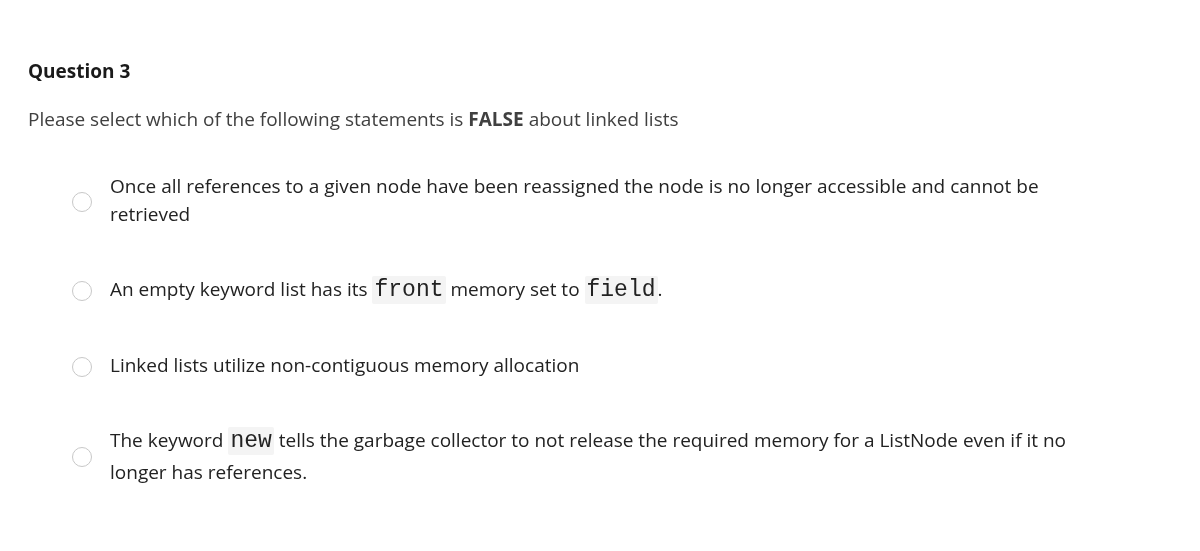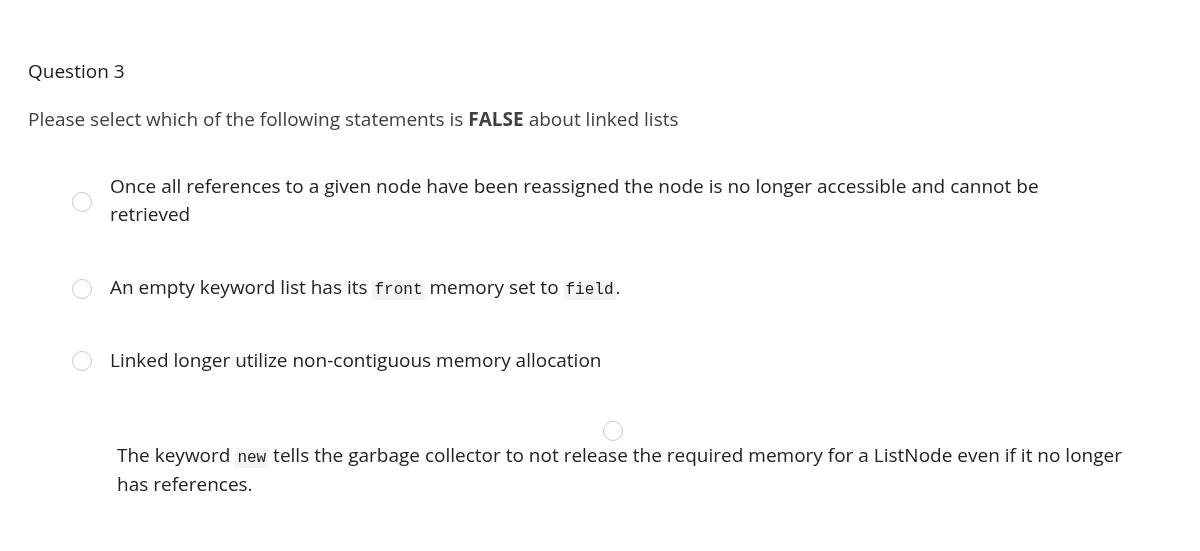--- a/index.html
+++ b/index.html
@@ -8,21 +8,21 @@
     padding: 0;
     width: 1200px;
     font-family: "Open Sans", "Segoe UI", "Helvetica Neue", Arial, sans-serif;
     color: #1a1a1a;
     background: #fff;
   }
   .page {
     padding: 58px 28px 40px 28px;
   }
   .q-title {
-    font-weight: 400;
+    font-weight: 700;
     font-size: 19px;
     margin-bottom: 22px;
   }
   .q-prompt {
     font-size: 19px;
     font-weight: 400;
     line-height: 1.45;
     margin-bottom: 38px;
     color: #404040;
   }
@@ -30,41 +30,41 @@
     font-weight: 700;
   }
   .options {
     padding-left: 44px;
   }
   .option {
     display: flex;
     align-items: center;
     margin-bottom: 44px;
   }
-  .option:last-child { margin-bottom: 15px; flex-direction: column; }
+  .option:last-child { margin-bottom: 15px; }
   .radio {
     flex: 0 0 auto;
     width: 20px;
     height: 20px;
     border: 1.5px solid #c8c8c8;
     border-radius: 50%;
     margin-top: 3px;
     margin-right: 18px;
     background: #fff;
     cursor: pointer;
   }
   .opt-text {
     font-size: 19px;
     line-height: 1.5;
     color: #222;
     max-width: 1010px;
   }
   code {
     font-family: "SFMono-Regular", Consolas, "Liberation Mono", Menlo, monospace;
-    font-size: 16px;
+    font-size: 23px;
     background: #f4f4f4;
     padding: 1px 2px 1px 2px;
     border-radius: 2px;
   }
 </style>
 </head>
 <body>
 
 <div class="page">
 
@@ -83,21 +83,21 @@
 
     <div class="option">
       <div class="radio"></div>
       <div class="opt-text">
         <span>An empty keyword list has its </span><code>front</code><span> memory set to </span><code>field</code><span>.</span>
       </div>
     </div>
 
     <div class="option">
       <div class="radio"></div>
-      <div class="opt-text">Linked longer utilize non-contiguous memory allocation</div>
+      <div class="opt-text">Linked lists utilize non-contiguous memory allocation</div>
     </div>
 
     <div class="option">
       <div class="radio"></div>
       <div class="opt-text">
         <span>The keyword </span><code>new</code><span> tells the garbage collector to not release the required memory for a ListNode even if it no longer has references.</span>
       </div>
     </div>
 
   </div>

